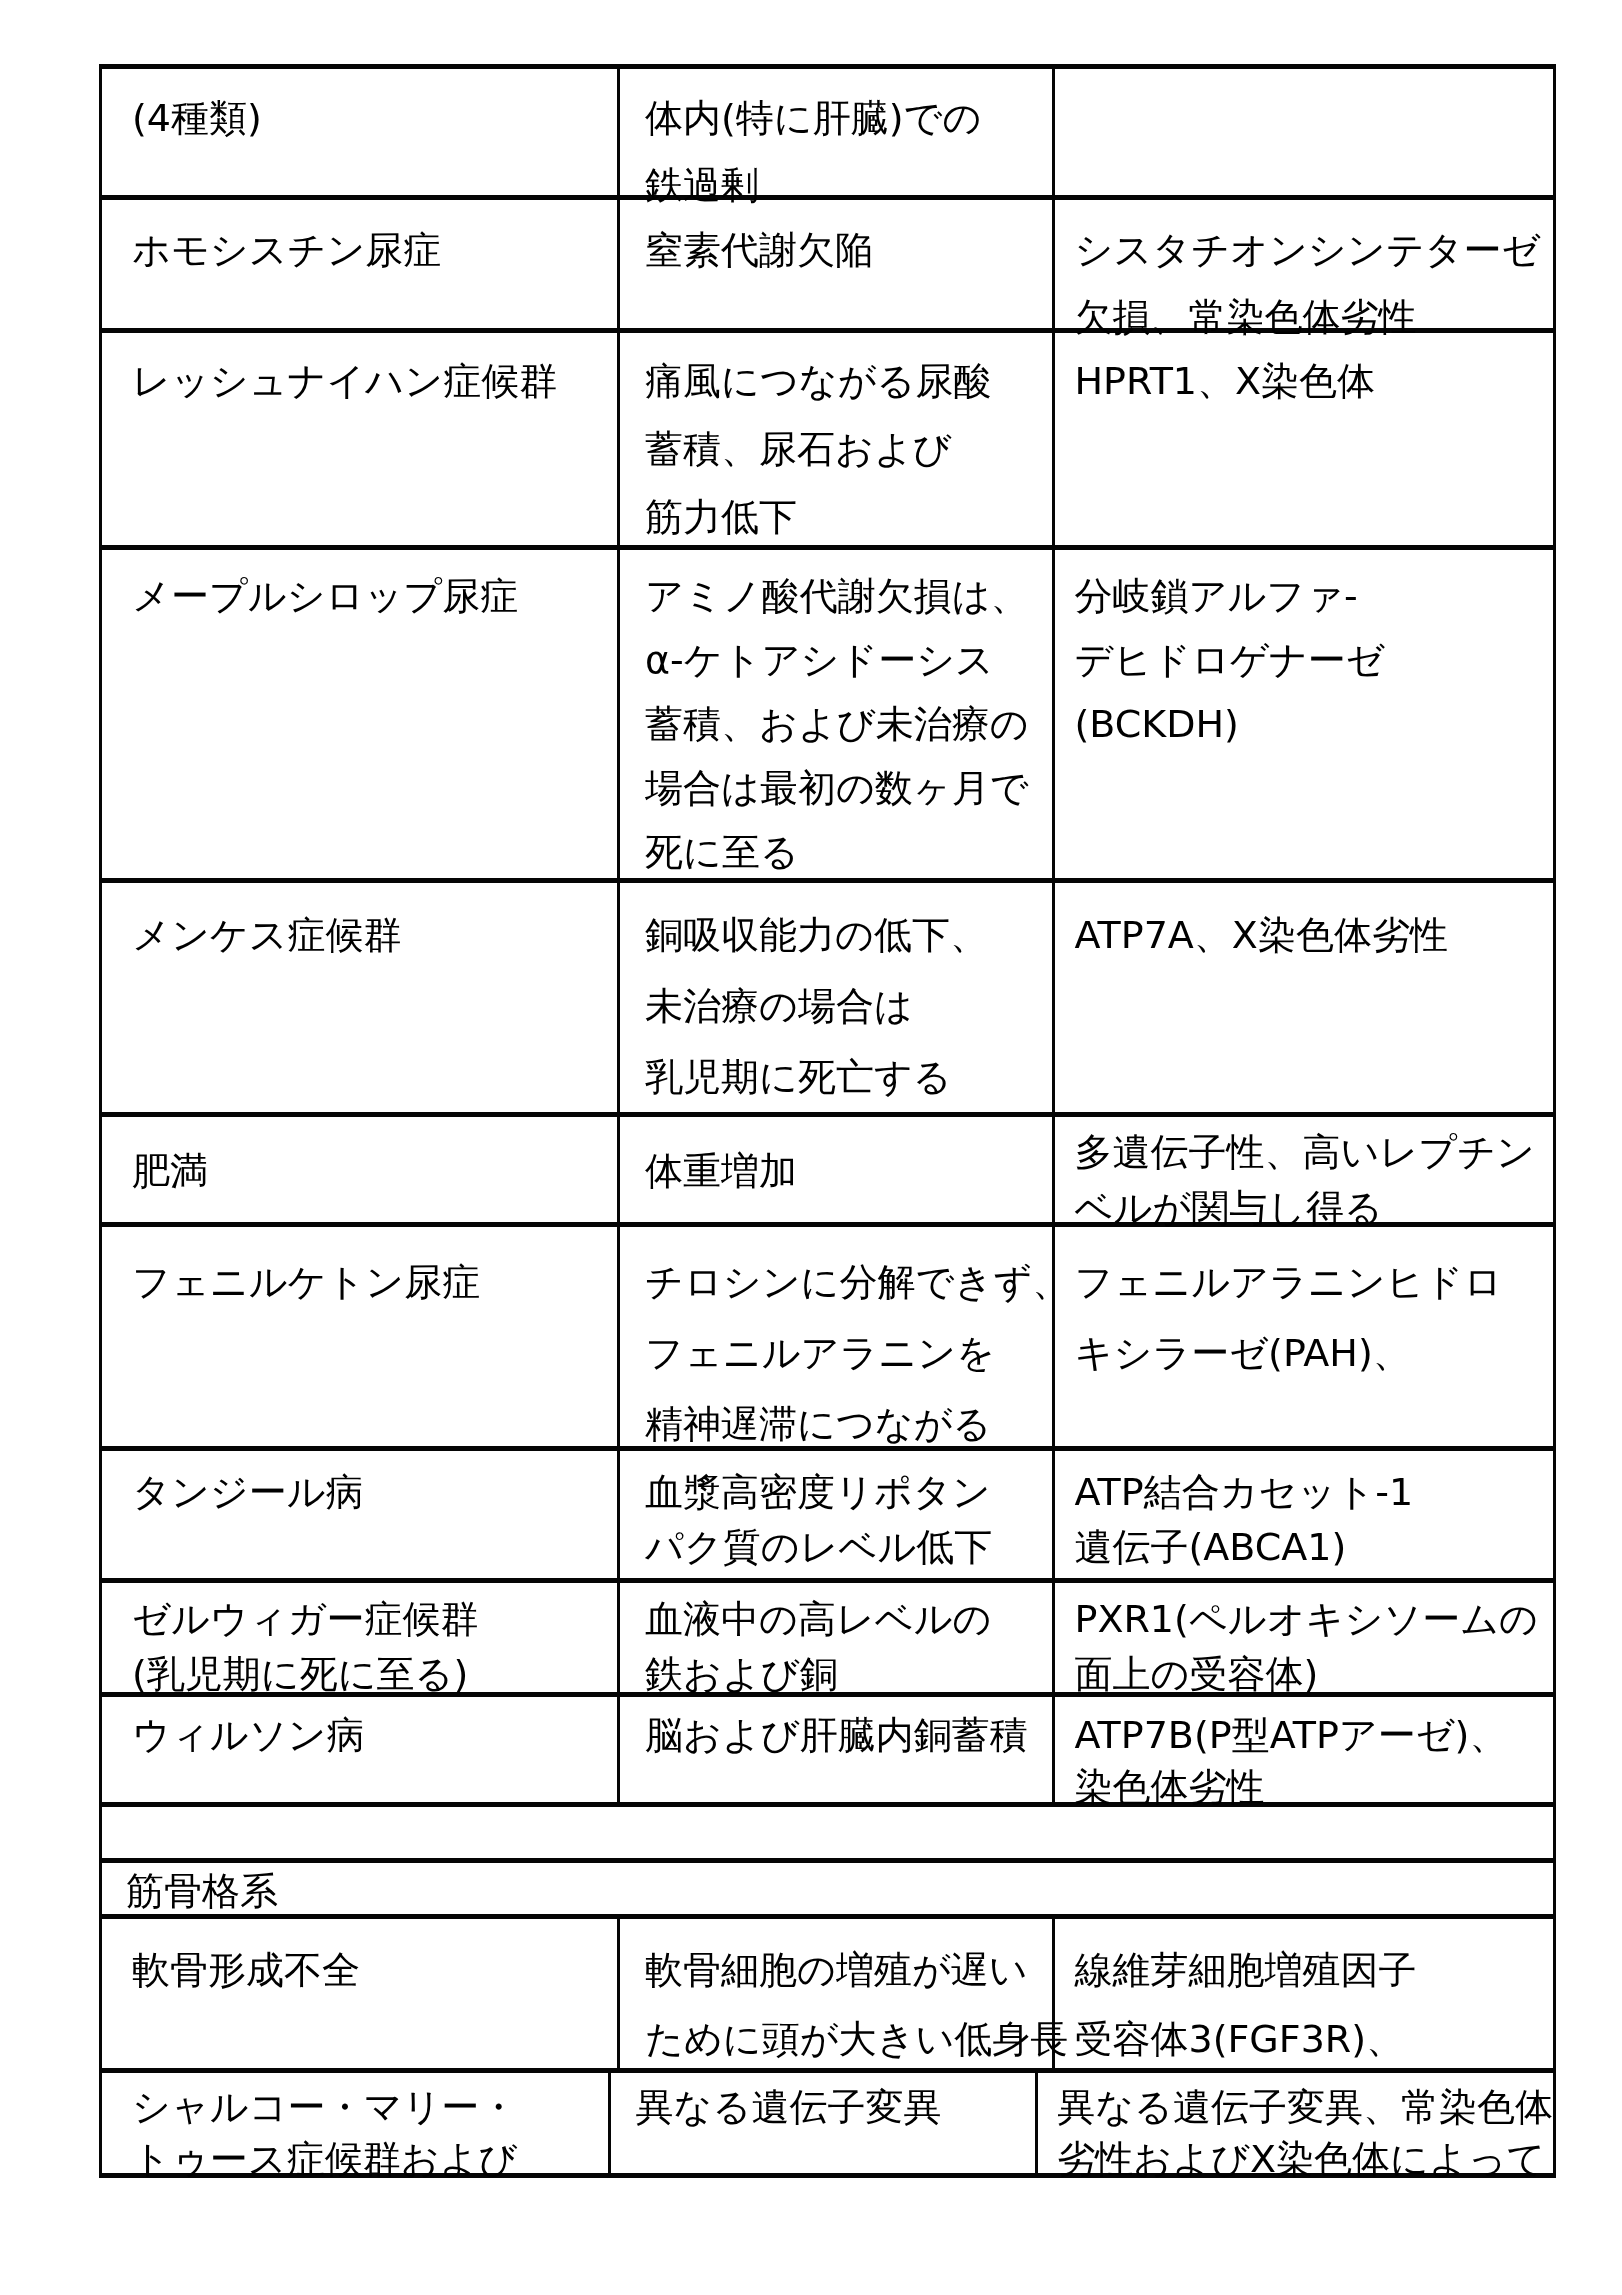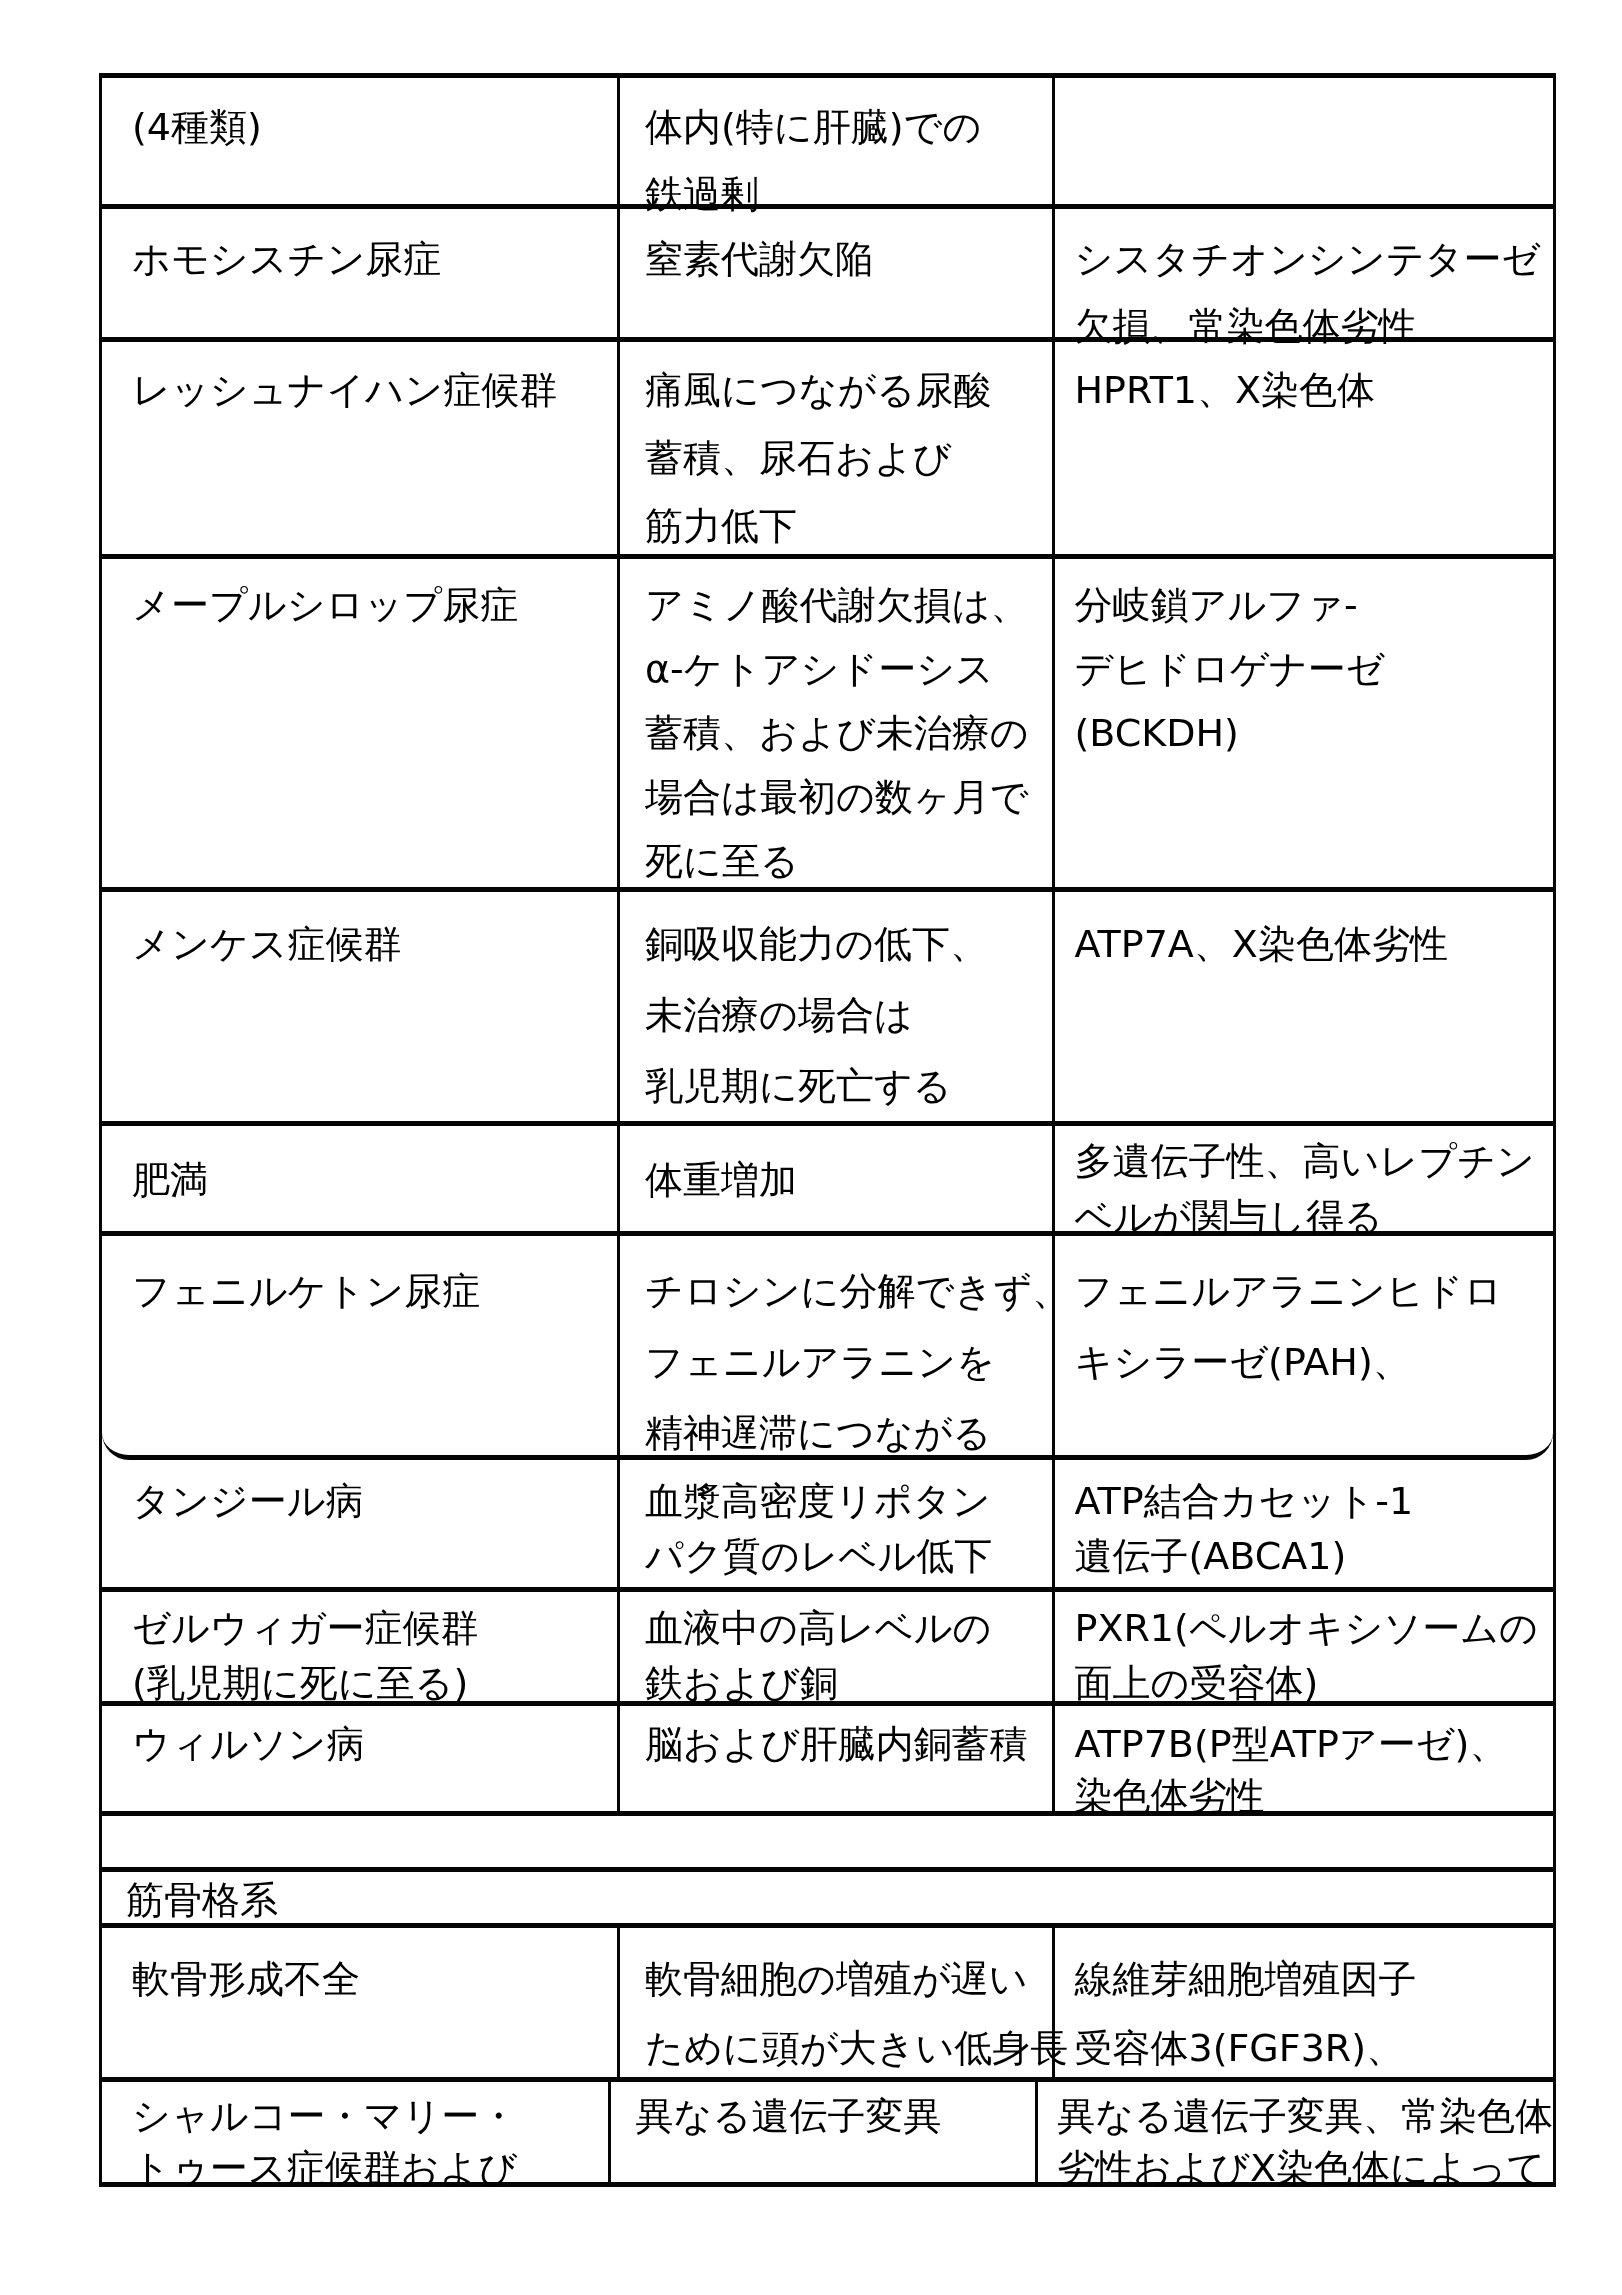--- a/index.html
+++ b/index.html
@@ -6,21 +6,21 @@
   .page{
     position:relative;
     width:1622px;height:2295px;
     background:#ffffff;
     font-family:"DejaVu Sans",sans-serif;
     color:#000000;
     overflow:hidden;
   }
   .tbl{
     position:absolute;
-    left:99px;top:73px;
+    left:99px;top:64px;
     width:1457px;
     box-sizing:border-box;
     border-top:5.2px solid #050505;
     border-bottom:5.2px solid #050505;
     border-left:3.2px solid #050505;
     border-right:3.9px solid #050505;
   }
   .row{
     display:flex;
     box-sizing:border-box;
@@ -47,21 +47,21 @@
     letter-spacing:0px;
     white-space:nowrap;
   }
   
   .r1{height:131px;--lh:67px;--pt:15.6px;}
   .r2{height:133px;--lh:67px;--pt:17px;}
   .r3{height:217px;--lh:68px;--pt:14.3px;}
   .r4{height:333px;--lh:64px;--pt:14.3px;}
   .r5{height:234px;--lh:71px;--pt:17px;}
   .r6{height:110px;--lh:56px;--pt:6.5px;}
-  .r7{height:224px;border-radius:27px;--lh:71px;--pt:19.5px;}
+  .r7{height:224px;--lh:71px;--pt:19.5px;}
   .r8{height:132px;--lh:55px;--pt:14.3px;}
   .r9{height:114px;--lh:55px;--pt:9px;}
   .r10{height:110px;--lh:52px;--pt:11.7px;}
   .r11{height:56px;}
   .r12{height:56px;--lh:43px;--pt:6.5px;}
   .r13{height:154px;--lh:69px;--pt:17px;}
   .r14{height:100px;--lh:52px;--pt:7.8px;}
 </style>
 </head>
 <body>

